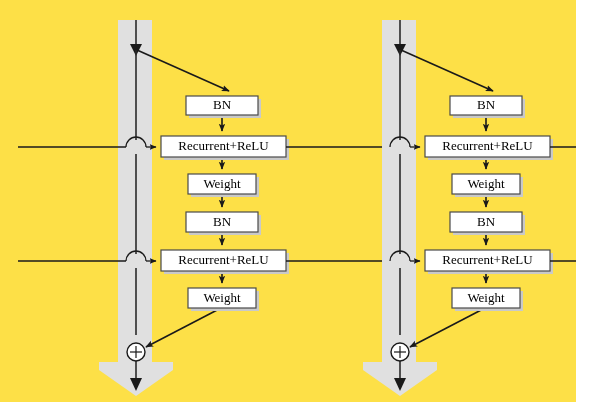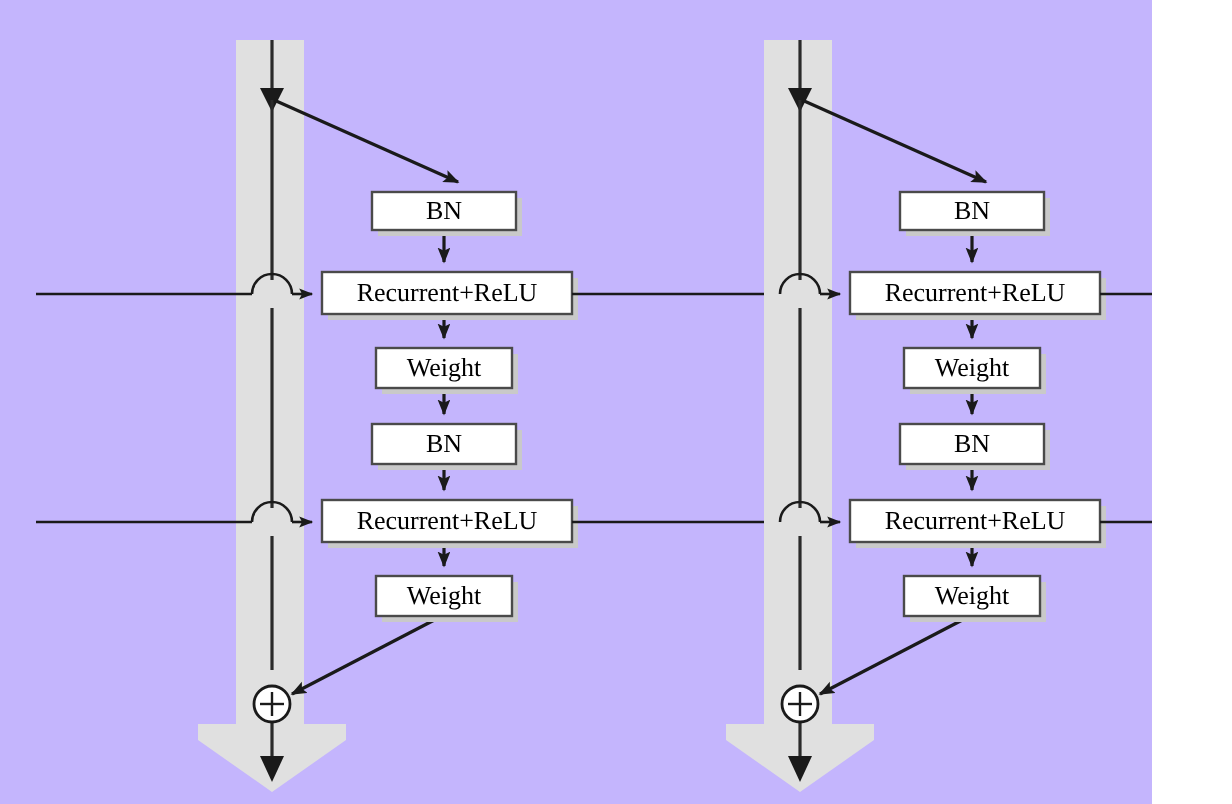--- a/index.html
+++ b/index.html
@@ -4,21 +4,21 @@
 <style>
   html, body {
     margin: 0;
     padding: 0;
     background: #ffffff;
   }
   #canvas {
     position: relative;
     width: 576px;
     height: 402px;
-    background: #c4b5fd;
+    background: #fde047;
     overflow: hidden;
     font-family: "Liberation Serif", "DejaVu Serif", serif;
     text-decoration: underline;
   }
   #diagram-svg {
     position: absolute;
     left: 0;
     top: 0;
     width: 616px;
     height: 402px;

